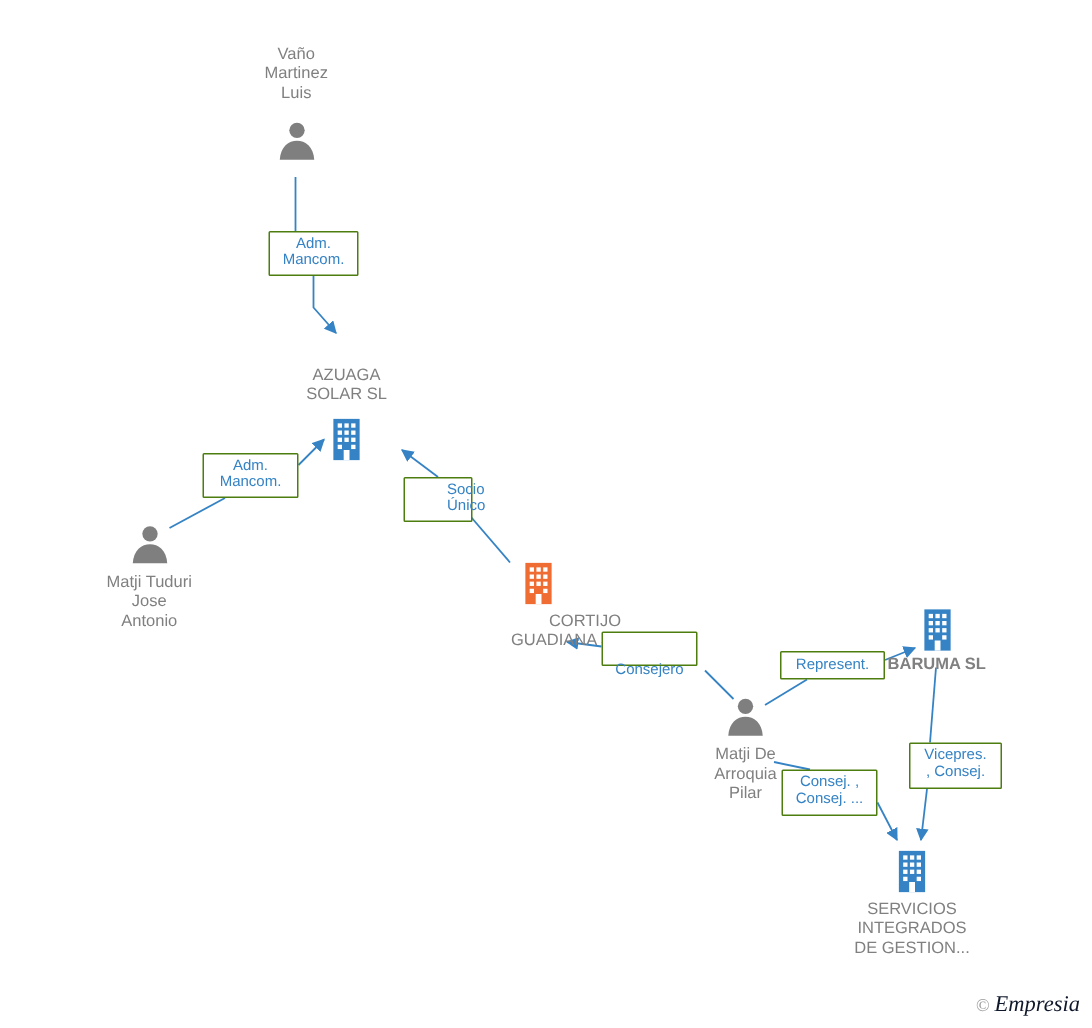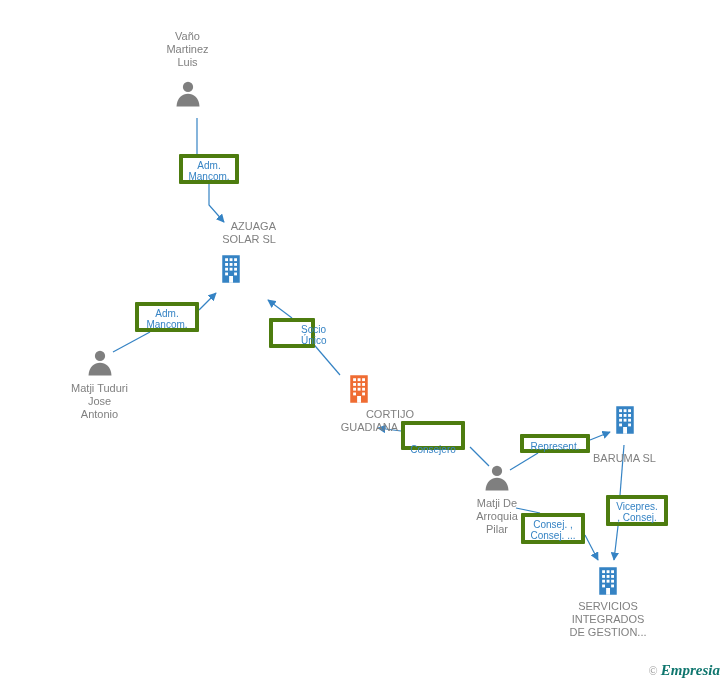--- a/index.html
+++ b/index.html
@@ -33,45 +33,44 @@
   .node-label {
     color: #808080;
     font-size: 11px;
     line-height: 13px;
     white-space: pre-line;
   }
   .person-icon svg { display: block; margin: 0 auto; }
   .building-icon svg { display: block; margin: 0 auto; }
   .edge-label {
     position: absolute;
-    border: 4px solid #4d7c0f;
+    border: 1px solid #4d7c0f;
     background: #ffffff;
     color: #3583c4;
     font-size: 10px;
     line-height: 11px;
     text-align: center;
     padding: 2px 3px;
     box-sizing: border-box;
     white-space: pre-line;
     border-radius: 1px;
   }
   .watermark {
     position: absolute;
     right: 8px;
     bottom: 6px;
     font-size: 13px;
     color: #9a9a9a;
     font-family: "Liberation Serif", serif;
   }
   .watermark .brand {
-    color: #0f766e;
+    color: #0f172a;
     font-style: italic;
     font-family: "Liberation Serif", serif;
     font-size: 15px;
-    font-weight: bold;
   }
   .watermark .copy {
     color: #9a9a9a;
     font-size: 12px;
   }
 </style>
 </head>
 <body>
 
 <div id="stage">
@@ -104,36 +103,36 @@
 
     <path d="M 624 445 L 620 495" stroke="#3583c4" stroke-width="1.2" fill="none"></path>
 
     <path d="M 618 526 L 614 560" stroke="#3583c4" stroke-width="1.2" fill="none" marker-end="url(#arrow)"></path>
 
     <path d="M 516 508 L 540 513" stroke="#3583c4" stroke-width="1.2" fill="none"></path>
 
     <path d="M 585 535 L 598 560" stroke="#3583c4" stroke-width="1.2" fill="none" marker-end="url(#arrow)"></path>
   </svg>
 
-  <div class="node" style="left:140px; top:30px; width:95px;">
+  <div class="node" style="left:150px; top:30px; width:95px;">
     <div class="node-label">Vaño
 Martinez
 Luis</div>
     <div class="person-icon" style="margin-top:10px;">
       <svg width="30" height="30" viewBox="0 0 24 24">
           <circle cx="12" cy="6.3" r="4.1" fill="#7f7f7f"></circle>
           <path d="M2.8 22 C3.2 14.8 7.6 11.8 12 11.8 C16.4 11.8 20.8 14.8 21.2 22 Z" fill="#7f7f7f"></path>
         </svg>
     </div>
   </div>
 
   <div class="edge-label" style="left:179px; top:154px; width:60px; height:30px;">Adm.
 Mancom.</div>
 
-  <div class="node" style="left:186px; top:220px; width:90px;text-align:right;">
+  <div class="node" style="left:186px; top:244px; width:90px;">
     <div class="node-label">AZUAGA
 SOLAR SL</div>
     <div class="building-icon" style="margin-top:8px;">
       <svg width="26" height="30" viewBox="0 0 20 24">
         <rect x="3" y="1" width="14" height="22" fill="#3583c4"></rect>
         <g fill="#ffffff">
           <rect x="5.3" y="3.4" width="2.3" height="2.3"></rect>
             <rect x="8.9" y="3.4" width="2.3" height="2.3"></rect>
             <rect x="12.5" y="3.4" width="2.3" height="2.3"></rect>
           <rect x="5.3" y="7.2" width="2.3" height="2.3"></rect>
@@ -207,21 +206,21 @@
             <rect x="12.5" y="7.2" width="2.3" height="2.3"></rect>
           <rect x="5.3" y="11" width="2.3" height="2.3"></rect>
             <rect x="8.9" y="11" width="2.3" height="2.3"></rect>
             <rect x="12.5" y="11" width="2.3" height="2.3"></rect>
           <rect x="5.3" y="14.8" width="2.3" height="2.3"></rect>
             <rect x="12.5" y="14.8" width="2.3" height="2.3"></rect>
           <rect x="8.5" y="17.6" width="3.1" height="5.4"></rect>
         </g>
       </svg>
     </div>
-    <div class="node-label" style="margin-top:17px;">BARUMA SL</div>
+    <div class="node-label" style="margin-top:2px;font-weight:bold;">BARUMA SL</div>
   </div>
 
   <div class="edge-label" style="left:520px; top:434px; width:70px; height:19px; padding-top:3px;">Represent.</div>
 
   <div class="node" style="left:455px; top:463px; width:84px;">
     <div class="person-icon">
       <svg width="30" height="30" viewBox="0 0 24 24">
           <circle cx="12" cy="6.3" r="4.1" fill="#7f7f7f"></circle>
           <path d="M2.8 22 C3.2 14.8 7.6 11.8 12 11.8 C16.4 11.8 20.8 14.8 21.2 22 Z" fill="#7f7f7f"></path>
         </svg>

